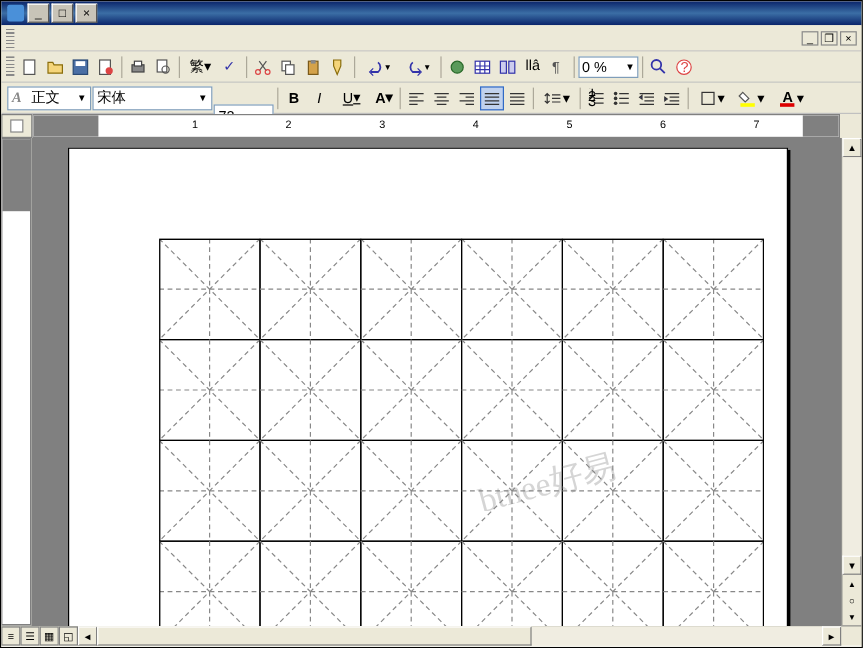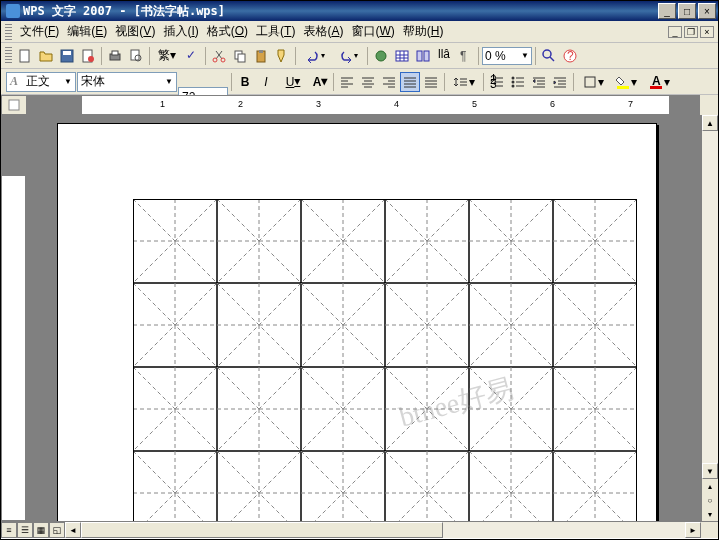--- a/index.html
+++ b/index.html
@@ -68,41 +68,29 @@
 
 .drawbar { height: 24px; background: #ece9d8; display: flex; align-items: center; padding: 0 4px; gap: 2px; border-top: 1px solid #fff; }
 
 .watermark { position: absolute; font-size: 28px; color: #888; opacity: 0.35; transform: rotate(-15deg); font-family: cursive; pointer-events: none; }
 </style>
 </head>
 <body>
 
 <div class="titlebar">
   <div class="icon"></div>
-  <div class="title">WPS 文字 2007 - [书法字帖.wps]</div>
   <div class="winbtns">
     <div class="winbtn">_</div>
     <div class="winbtn">□</div>
     <div class="winbtn">×</div>
   </div>
 </div>
 
 <div class="menubar">
   <div class="grip"></div>
-  <div id="menus" style="display: flex;">
-      <div class="mitem">文件(<u>F</u>)</div>
-      <div class="mitem">编辑(<u>E</u>)</div>
-      <div class="mitem">视图(<u>V</u>)</div>
-      <div class="mitem">插入(<u>I</u>)</div>
-      <div class="mitem">格式(<u>O</u>)</div>
-      <div class="mitem">工具(<u>T</u>)</div>
-      <div class="mitem">表格(<u>A</u>)</div>
-      <div class="mitem">窗口(<u>W</u>)</div>
-      <div class="mitem">帮助(<u>H</u>)</div>
-    </div>
   <div class="docbtns">
     <div class="docbtn">_</div>
     <div class="docbtn">❐</div>
     <div class="docbtn">×</div>
   </div>
 </div>
 
 <div class="toolbar">
   <div class="grip"></div>
   <div class="tbtn">

